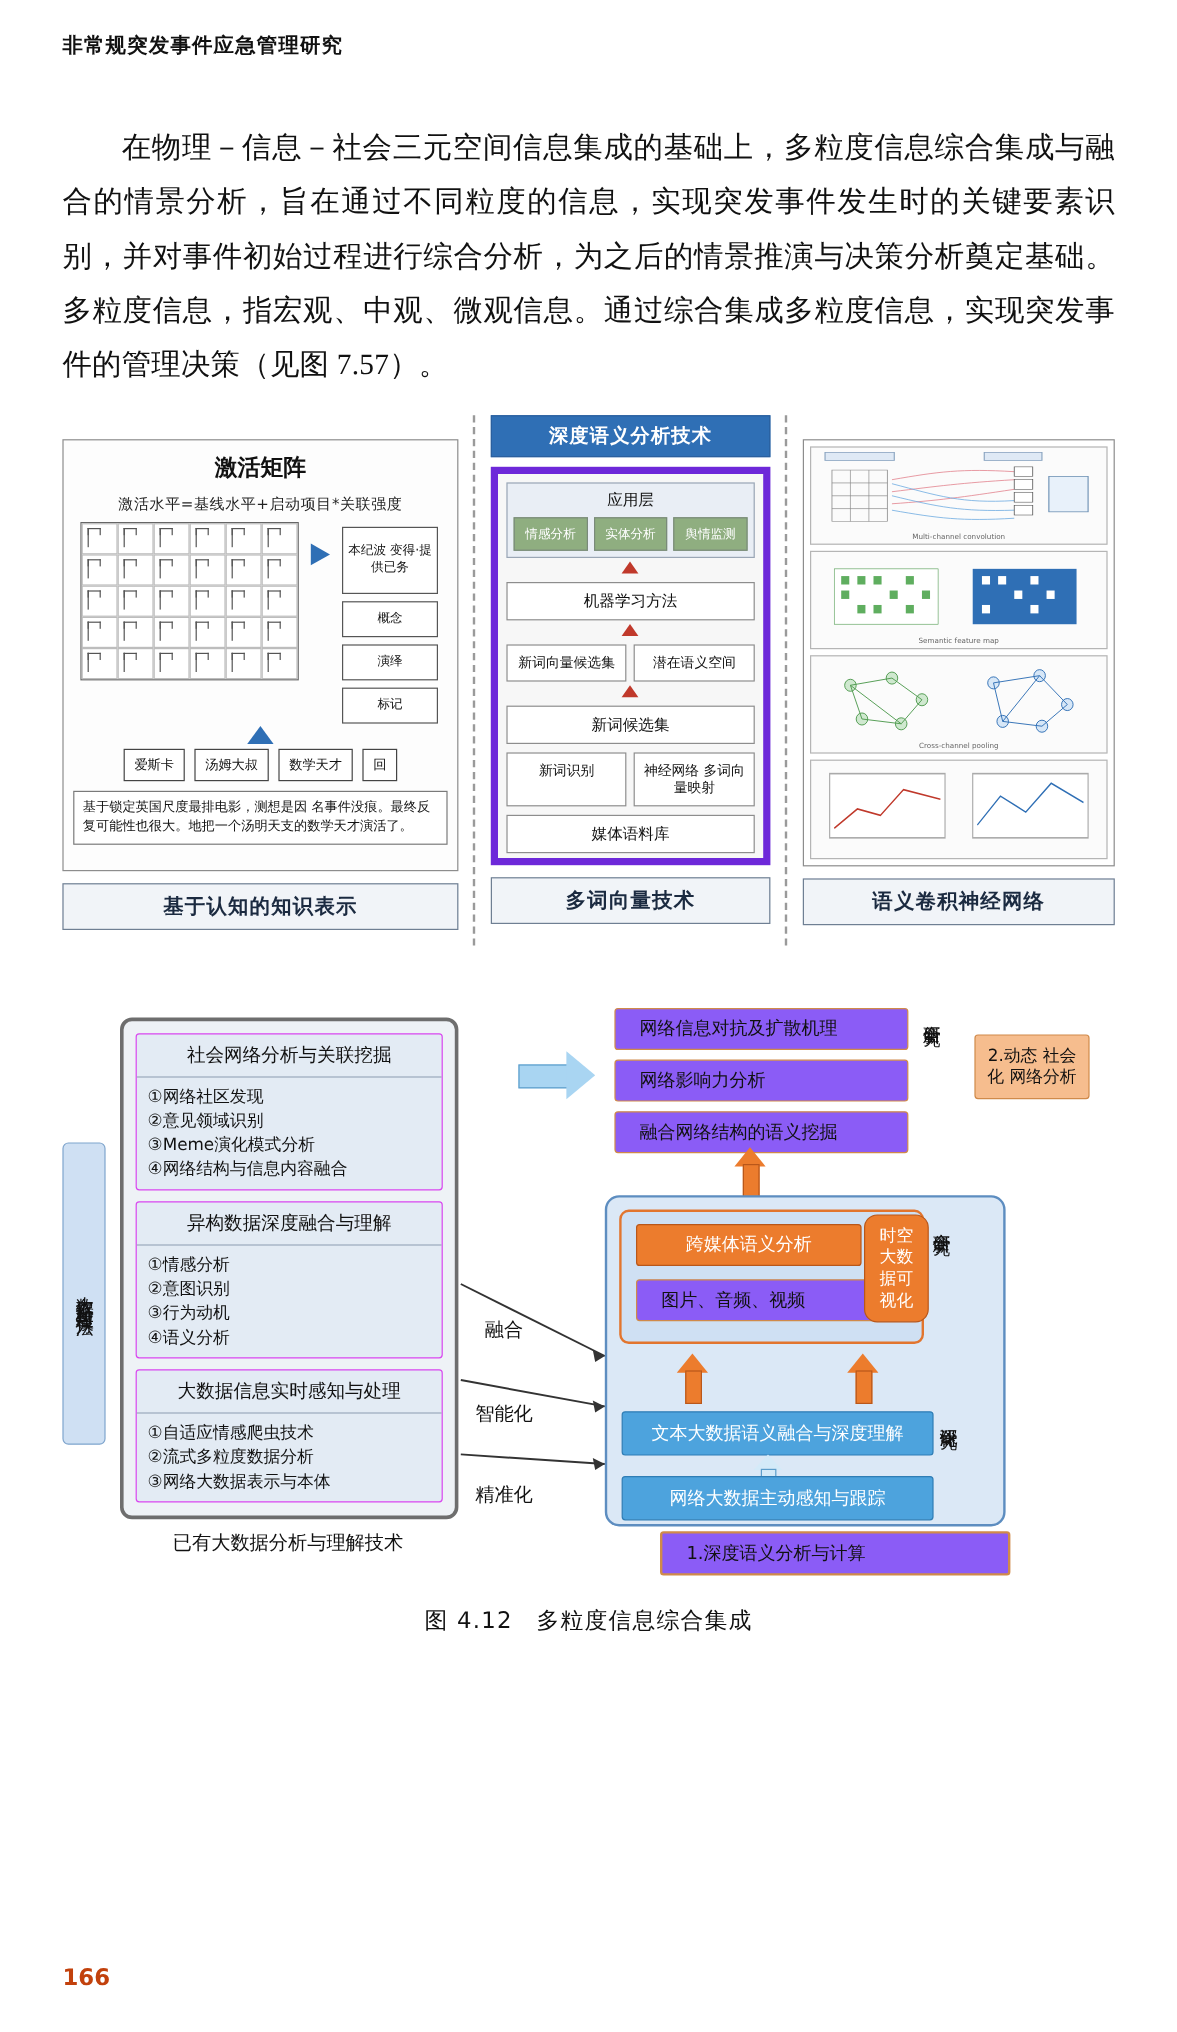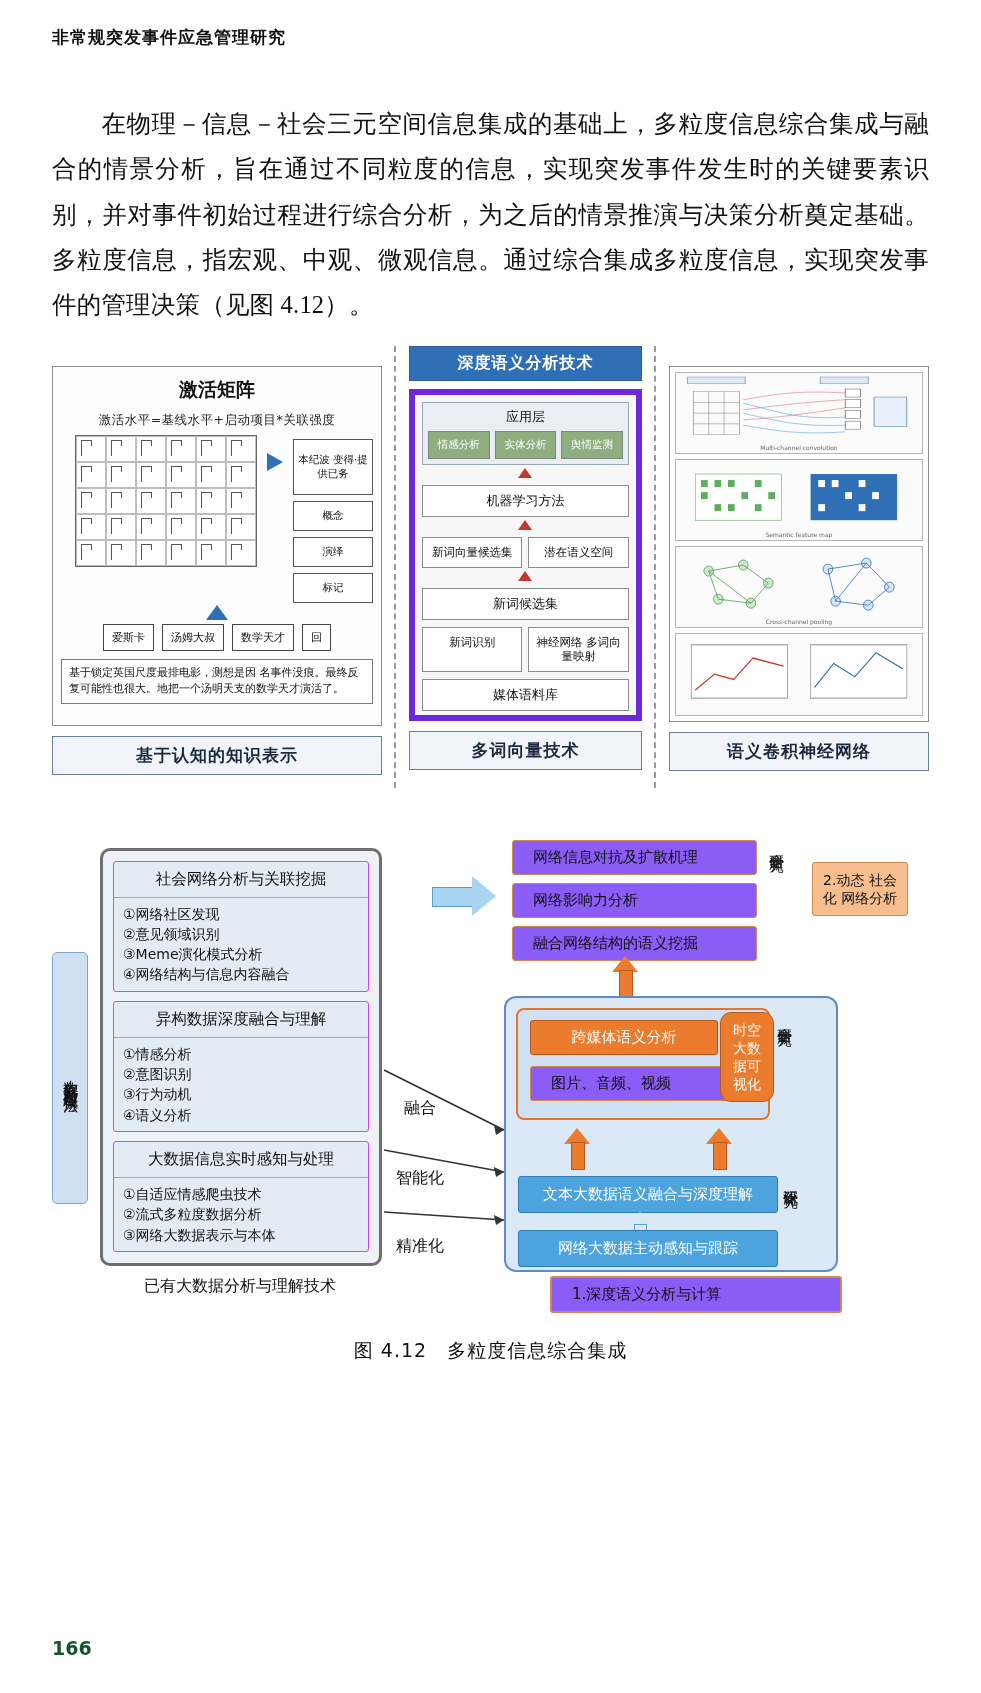--- a/index.html
+++ b/index.html
@@ -75,21 +75,21 @@
     background:#fdfdfd;
   }
   .mx-title{
     text-align:center;font-family:"DejaVu Sans","Liberation Sans",sans-serif;
     font-weight:bold;font-size:19px;color:#111;margin-top:4px;
   }
   .mx-sub{
     text-align:center;font-family:"DejaVu Sans","Liberation Sans",sans-serif;
     font-size:12.5px;color:#222;margin:9px 0 6px 0;letter-spacing:0.5px;
   }
-  .mx-wrap{display:flex;align-items:flex-start;gap:8px;justify-content:flex-end;}
+  .mx-wrap{display:flex;align-items:flex-start;gap:8px;}
   .mx-grid{
     display:grid;grid-template-columns:repeat(6,30px);grid-template-rows:repeat(5,26px);
     border:1px solid #666;background:#fff;margin-left:6px;
   }
   .mx-cell{
     border:1px solid #bdbdbd;position:relative;
     font-size:9px;color:#333;
   }
   .mx-cell::after{
     content:"";position:absolute;left:4px;top:3px;width:1px;height:16px;background:#555;
@@ -244,32 +244,32 @@
   .arr-up-blue .head{position:absolute;left:0;top:0;width:0;height:0;border-left:12px solid transparent;border-right:12px solid transparent;border-bottom:13px solid #d4eaf8;}
   .conn-label{
     position:absolute;font-family:"DejaVu Sans","Liberation Sans",sans-serif;font-size:16px;color:#111;
   }
   .fig-caption{
     text-align:center;font-family:"DejaVu Sans","Liberation Sans",sans-serif;font-size:19px;
     color:#111;margin-top:18px;letter-spacing:1px;
   }
   .folio{
     position:absolute;left:52px;bottom:34px;font-family:"DejaVu Sans","Liberation Sans",sans-serif;
-    font-size:19px;font-weight:bold;color:#14532d;
+    font-size:19px;font-weight:bold;color:#c2410c;
   }
   svg.overlay{position:absolute;left:0;top:0;width:100%;height:100%;pointer-events:none;}
 </style>
 </head>
 <body>
 
 <div class="page">
 
   <div class="running-head">非常规突发事件应急管理研究</div>
 
-  <p class="body-text"><span class="indent"></span><span>在物理－信息－社会三元空间信息集成的基础上，多粒度信息综合集成与融合的情景分析，旨在通过不同粒度的信息，实现突发事件发生时的关键要素识别，并对事件初始过程进行综合分析，为之后的情景推演与决策分析奠定基础。多粒度信息，指宏观、中观、微观信息。通过综合集成多粒度信息，实现突发事件的管理决策（见图 4.12）。</span></p>
+  <p class="body-text"><span class="indent"></span><span>在物理－信息－社会三元空间信息集成的基础上，多粒度信息综合集成与融合的情景分析，旨在通过不同粒度的信息，实现突发事件发生时的关键要素识别，并对事件初始过程进行综合分析，为之后的情景推演与决策分析奠定基础。多粒度信息，指宏观、中观、微观信息。通过综合集成多粒度信息，实现突发事件的管理决策（见图 7.57）。</span></p>
 
   <div class="figure">
 
     <div class="fig-top">
 
       <div class="fig-col col-a">
         <div class="panel-box matrix-panel">
           <div class="mx-title">激活矩阵</div>
           <div class="mx-sub">激活水平=基线水平+启动项目*关联强度</div>
           <div class="mx-wrap">

